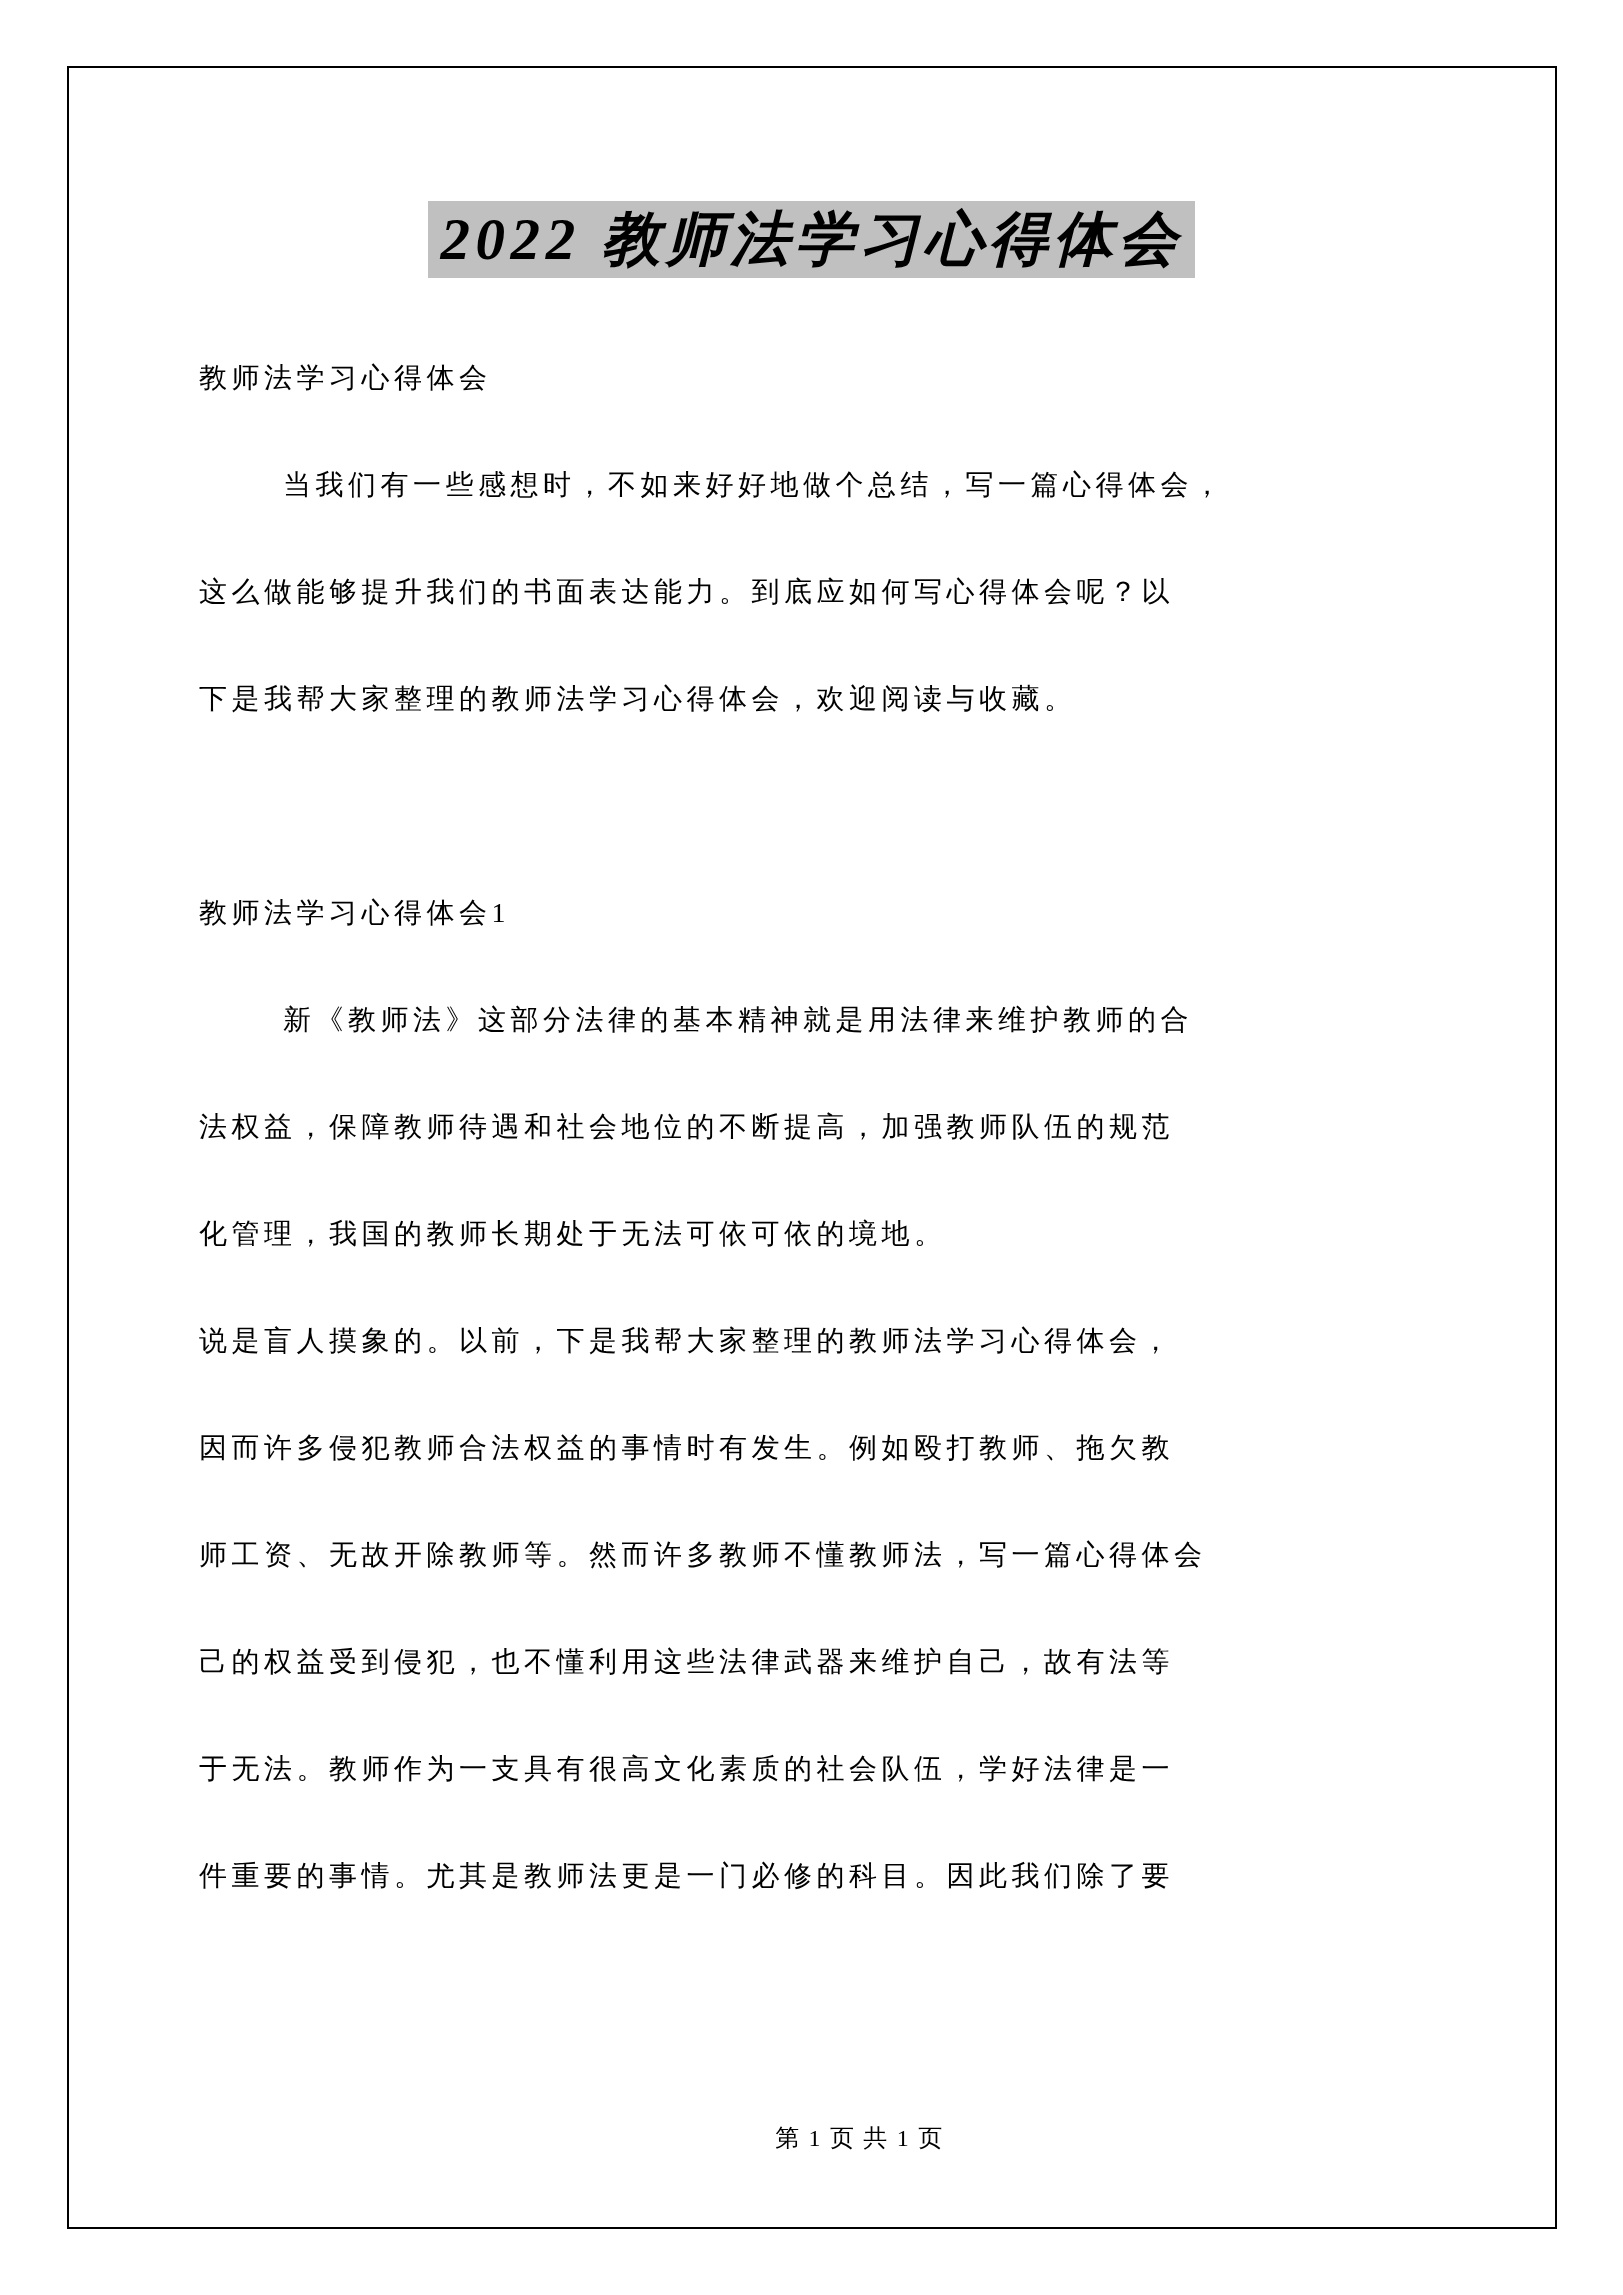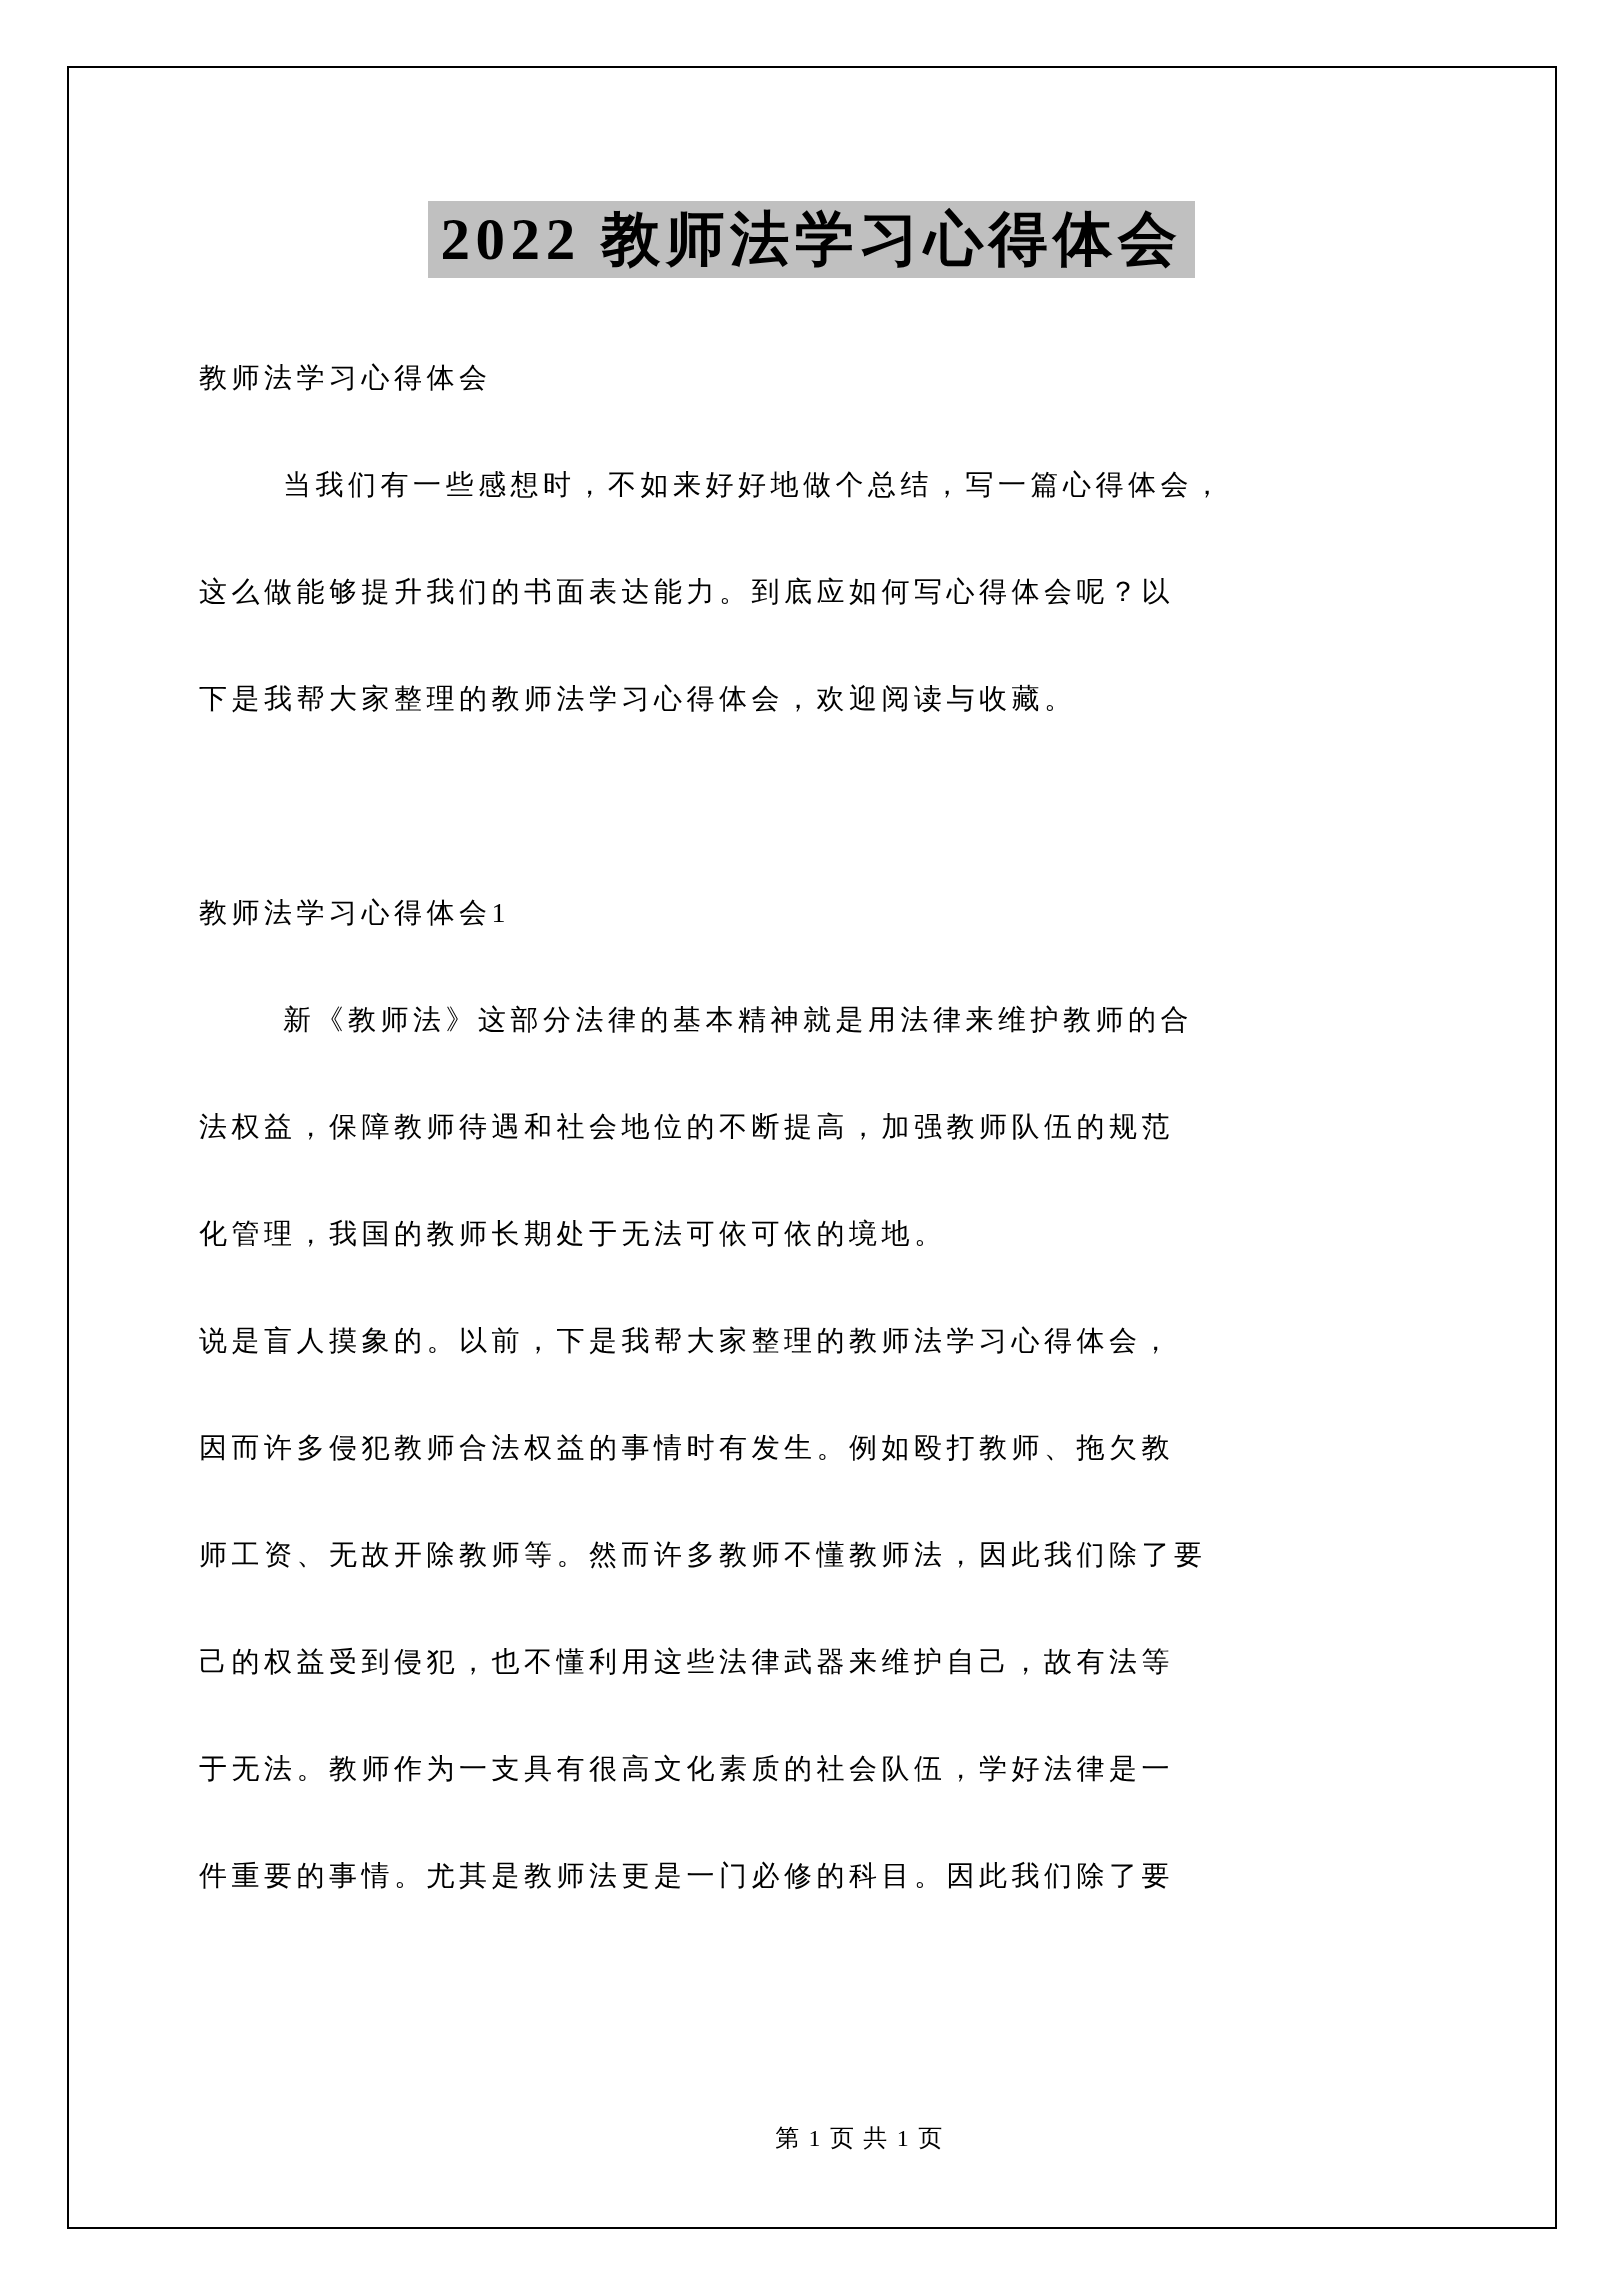--- a/index.html
+++ b/index.html
@@ -34,20 +34,21 @@
   }
   .title-highlight {
     display: inline-block;
     background: #c0c0c0;
     font-size: 59px;
     font-weight: bold;
     line-height: 77px;
     letter-spacing: 5.6px;
     padding: 0 12px;
     white-space: nowrap;
+    font-style: italic;
   }
   .body-block {
     position: absolute;
     left: 199px;
     top: 324px;
     width: 1284px;
   }
   .line {
     height: 107px;
     line-height: 107px;
@@ -86,21 +87,21 @@
     <div class="line indent">当我们有一些感想时，不如来好好地做个总结，写一篇心得体会，</div>
     <div class="line">这么做能够提升我们的书面表达能力。到底应如何写心得体会呢？以</div>
     <div class="line">下是我帮大家整理的教师法学习心得体会，欢迎阅读与收藏。</div>
     <div class="line"></div>
     <div class="line">教师法学习心得体会1</div>
     <div class="line indent">新《教师法》这部分法律的基本精神就是用法律来维护教师的合</div>
     <div class="line">法权益，保障教师待遇和社会地位的不断提高，加强教师队伍的规范</div>
     <div class="line">化管理，我国的教师长期处于无法可依可依的境地。</div>
     <div class="line">说是盲人摸象的。以前，下是我帮大家整理的教师法学习心得体会，</div>
     <div class="line">因而许多侵犯教师合法权益的事情时有发生。例如殴打教师、拖欠教</div>
-    <div class="line">师工资、无故开除教师等。然而许多教师不懂教师法，因此我们除了要</div>
+    <div class="line">师工资、无故开除教师等。然而许多教师不懂教师法，写一篇心得体会</div>
     <div class="line">己的权益受到侵犯，也不懂利用这些法律武器来维护自己，故有法等</div>
     <div class="line">于无法。教师作为一支具有很高文化素质的社会队伍，学好法律是一</div>
     <div class="line">件重要的事情。尤其是教师法更是一门必修的科目。因此我们除了要</div>
   </div>
 
   <div class="footer-row">第 1 页  共 1 页</div>
 
 </div>
 
 

